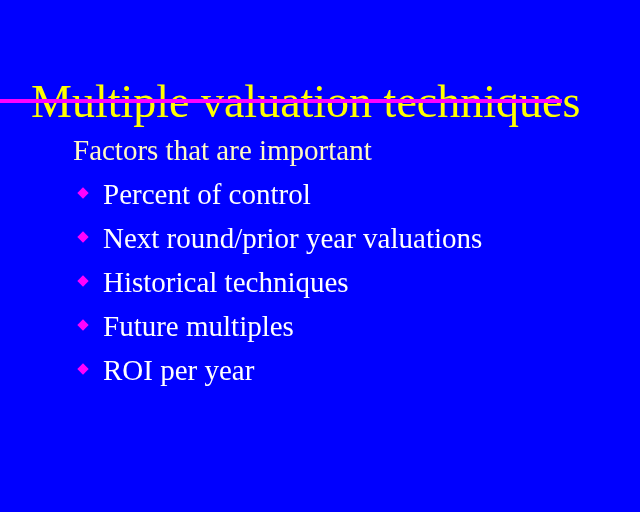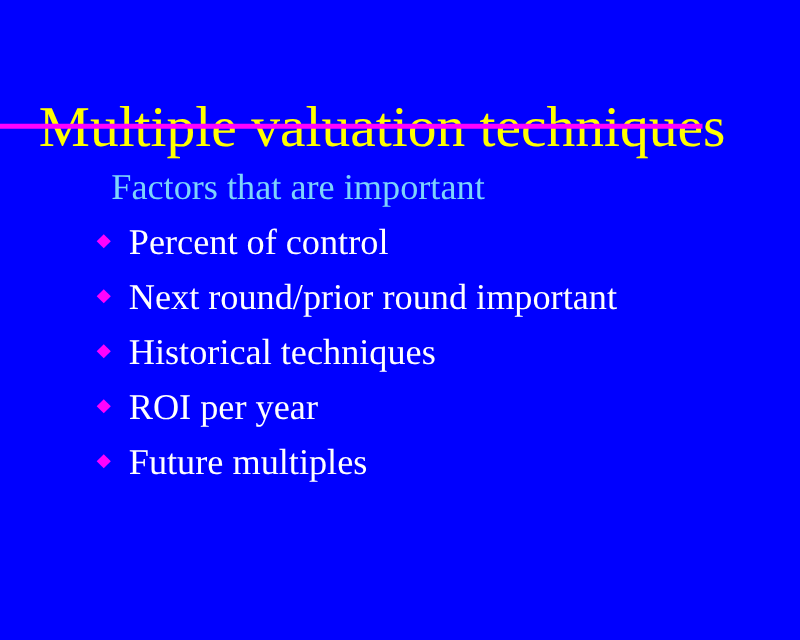--- a/index.html
+++ b/index.html
@@ -36,25 +36,25 @@
     height: 4px;
     background: #ff00ff;
   }
   .body-block {
     position: absolute;
     left: 73px;
     top: 133px;
     width: 540px;
   }
   .intro-line {
-    color: #7dd3fc;
+    color: #fef9c3;
     font-size: 29px;
     line-height: 34px;
     white-space: nowrap;
-    margin: 0 0 11px 16px;
+    margin: 0 0 11px 0;
     font-family: "Liberation Serif", "DejaVu Serif", serif;
   }
   .bullet-list {
     list-style: none;
     margin: 0;
     padding: 0;
   }
   .bullet-item {
     position: relative;
     padding-left: 30px;
@@ -92,30 +92,30 @@
 
     <p class="intro-line">Factors that are important</p>
 
     <ul class="bullet-list">
       <li class="bullet-item">
         <span class="bullet-marker"></span>
         <span class="bullet-text">Percent of control</span>
       </li>
       <li class="bullet-item">
         <span class="bullet-marker"></span>
-        <span class="bullet-text">Next round/prior round important</span>
+        <span class="bullet-text">Next round/prior year valuations</span>
       </li>
       <li class="bullet-item">
         <span class="bullet-marker"></span>
         <span class="bullet-text">Historical techniques</span>
       </li>
       <li class="bullet-item">
         <span class="bullet-marker"></span>
-        <span class="bullet-text">ROI per year</span>
+        <span class="bullet-text">Future multiples</span>
       </li>
       <li class="bullet-item">
         <span class="bullet-marker"></span>
-        <span class="bullet-text">Future multiples</span>
+        <span class="bullet-text">ROI per year</span>
       </li>
     </ul>
 
   </div>
 </div>
 
 </body></html>

